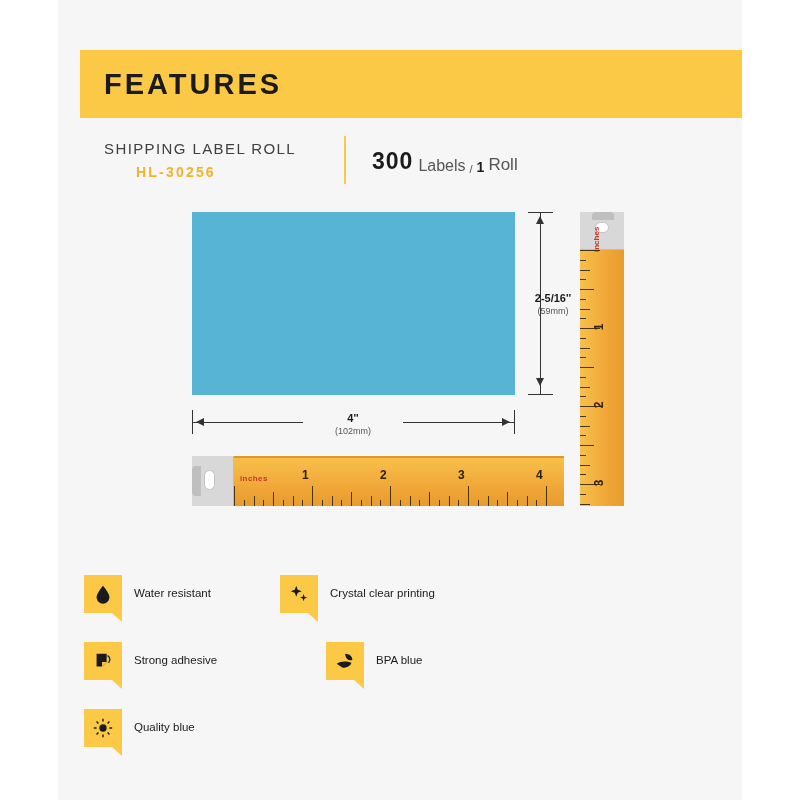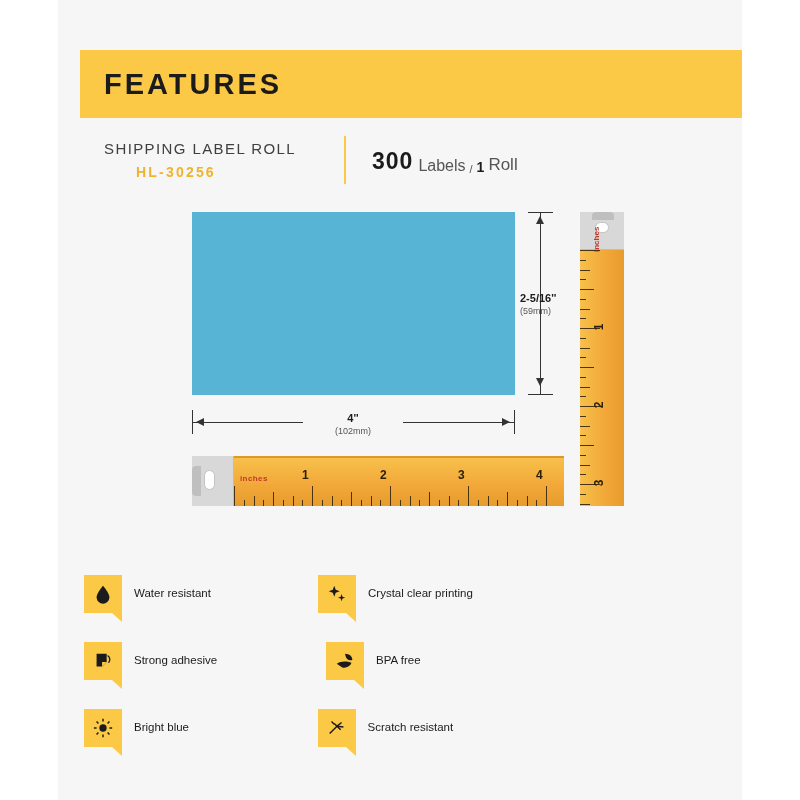--- a/index.html
+++ b/index.html
@@ -94,21 +94,21 @@
     border-left: 4px solid transparent; border-right: 4px solid transparent;
     border-bottom: 8px solid #333;
   }
   .arrow-down {
     position: absolute; left: 536px; top: 378px;
     width: 0; height: 0;
     border-left: 4px solid transparent; border-right: 4px solid transparent;
     border-top: 8px solid #333;
   }
   .dim-v-text {
-    position: absolute; left: 520px; top: 292px; width: 66px; 
+    position: absolute; left: 520px; top: 292px; width: 66px; text-align: center;
   }
   .dim-main { font-size: 11px; font-weight: bold; color: #1b1b1b; display: block; }
   .dim-sub { font-size: 9px; color: #555; display: block; margin-top: 2px; }
 
   
   .dim-h-line {
     position: absolute; left: 192px; top: 422px; width: 323px; height: 1px;
     background: #333;
   }
   .dim-h-cap-l {
@@ -196,21 +196,21 @@
     white-space: nowrap;
   }
 
   
   .features {
     position: absolute; left: 84px; top: 560px; width: 660px; height: 200px;
   }
   .frow { display: flex; height: 67px; }
   .fitem { display: flex; align-items: center; }
   .fitem.c0 { width: 242px; }
-  .fitem.c1 { width: 234px; }
+  .fitem.c1 { width: 196px; }
   .fitem.c2 { width: 208px; }
   .ficon {
     position: relative;
     width: 38px; height: 38px;
     background: #fcc947;
     flex: 0 0 38px;
     display: flex; align-items: center; justify-content: center;
   }
   .ficon::after {
     content: ""; position: absolute; right: -0px; bottom: -9px;
@@ -386,43 +386,31 @@
         </div>
         <div class="flabel">Strong adhesive</div>
       </div>
       <div class="fitem c2">
         <div class="ficon">
           <svg width="22" height="22" viewBox="0 0 24 24">
               <path d="M12 4 C17 4 20 7 20 11 C16 12 13 10 12 4 Z" fill="#1b1b1b"></path>
               <path d="M3 15 C7 12 14 12 19 14 C18 18 13 20 9 19 Z" fill="#1b1b1b"></path>
             </svg>
         </div>
-        <div class="flabel">BPA free</div>
+        <div class="flabel">BPA blue</div>
       </div>
     </div>
     <div class="frow">
       <div class="fitem c0">
         <div class="ficon">
           <svg width="22" height="22" viewBox="0 0 24 24">
               <circle cx="12" cy="12" r="4" fill="#1b1b1b"></circle>
               <g stroke="#1b1b1b" stroke-width="1.6">
                 <path d="M12 2v3M12 19v3M2 12h3M19 12h3M5 5l2 2M17 17l2 2M19 5l-2 2M7 17l-2 2"></path>
               </g>
             </svg>
         </div>
-        <div class="flabel">Bright blue</div>
-      </div>
-      <div class="fitem c1">
-        <div class="ficon">
-          <svg width="22" height="22" viewBox="0 0 24 24" stroke="#1b1b1b" stroke-width="1.6" fill="none">
-              <path d="M4 18 L12 10 L9 7"></path>
-              <path d="M12 10 L17 6"></path>
-              <path d="M12 10 L16 14"></path>
-              <path d="M12 10 L19 11"></path>
-              <path d="M6 5 L9 8"></path>
-            </svg>
-        </div>
-        <div class="flabel">Scratch resistant</div>
+        <div class="flabel">Quality blue</div>
       </div>
       <div class="fitem c2"></div>
     </div>
   </div>
 </div>
 
 </body></html>

